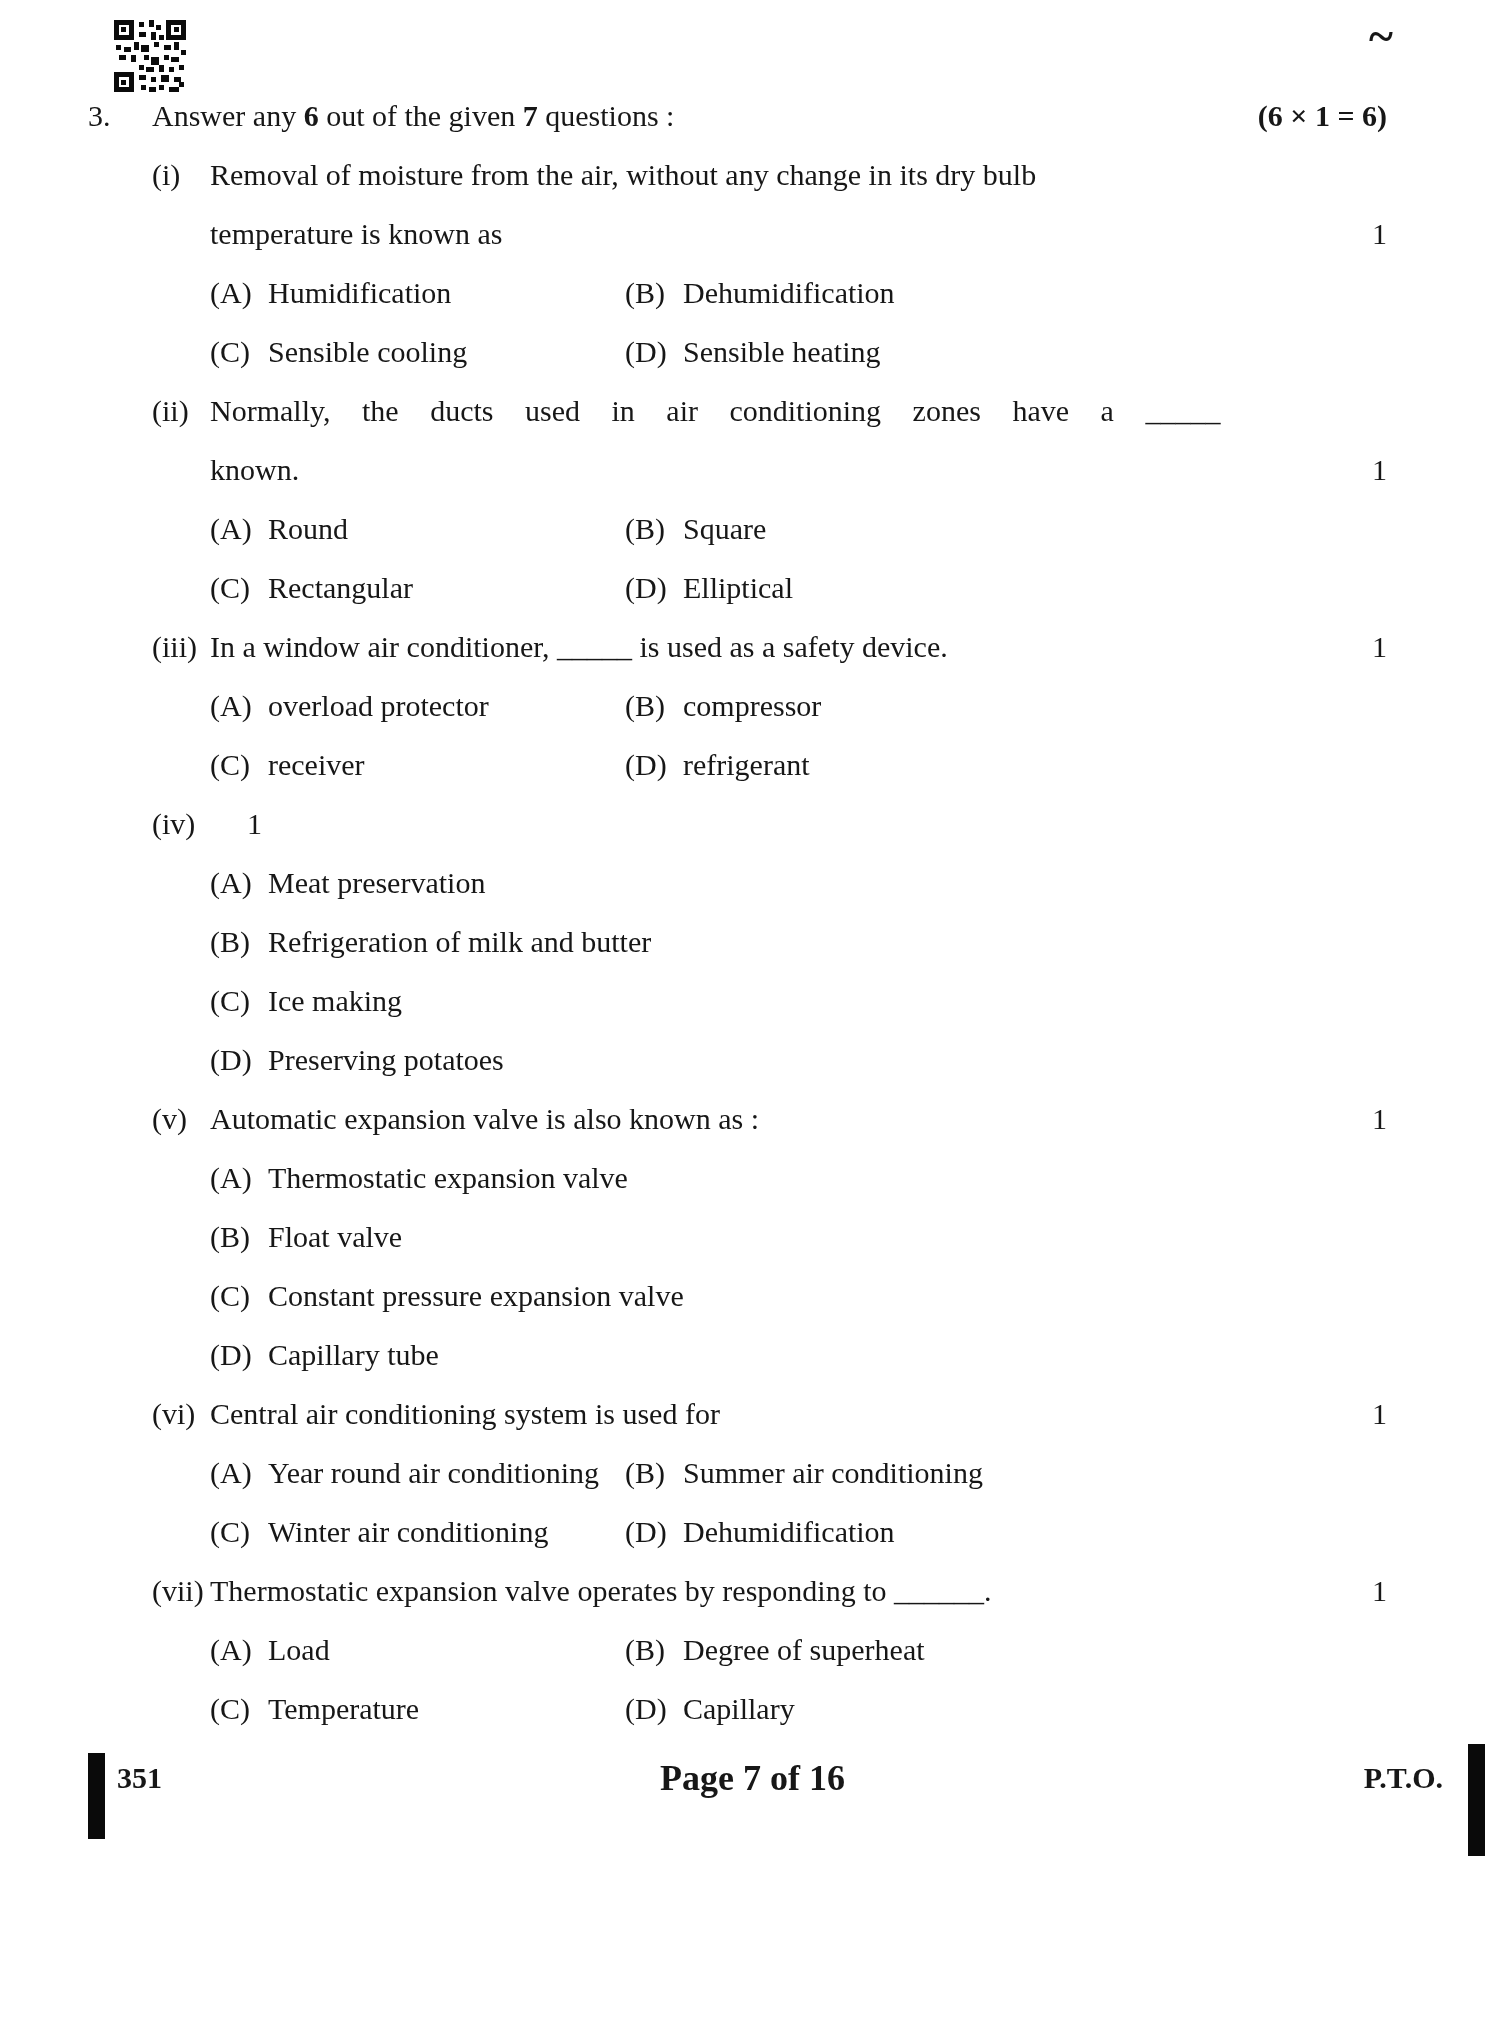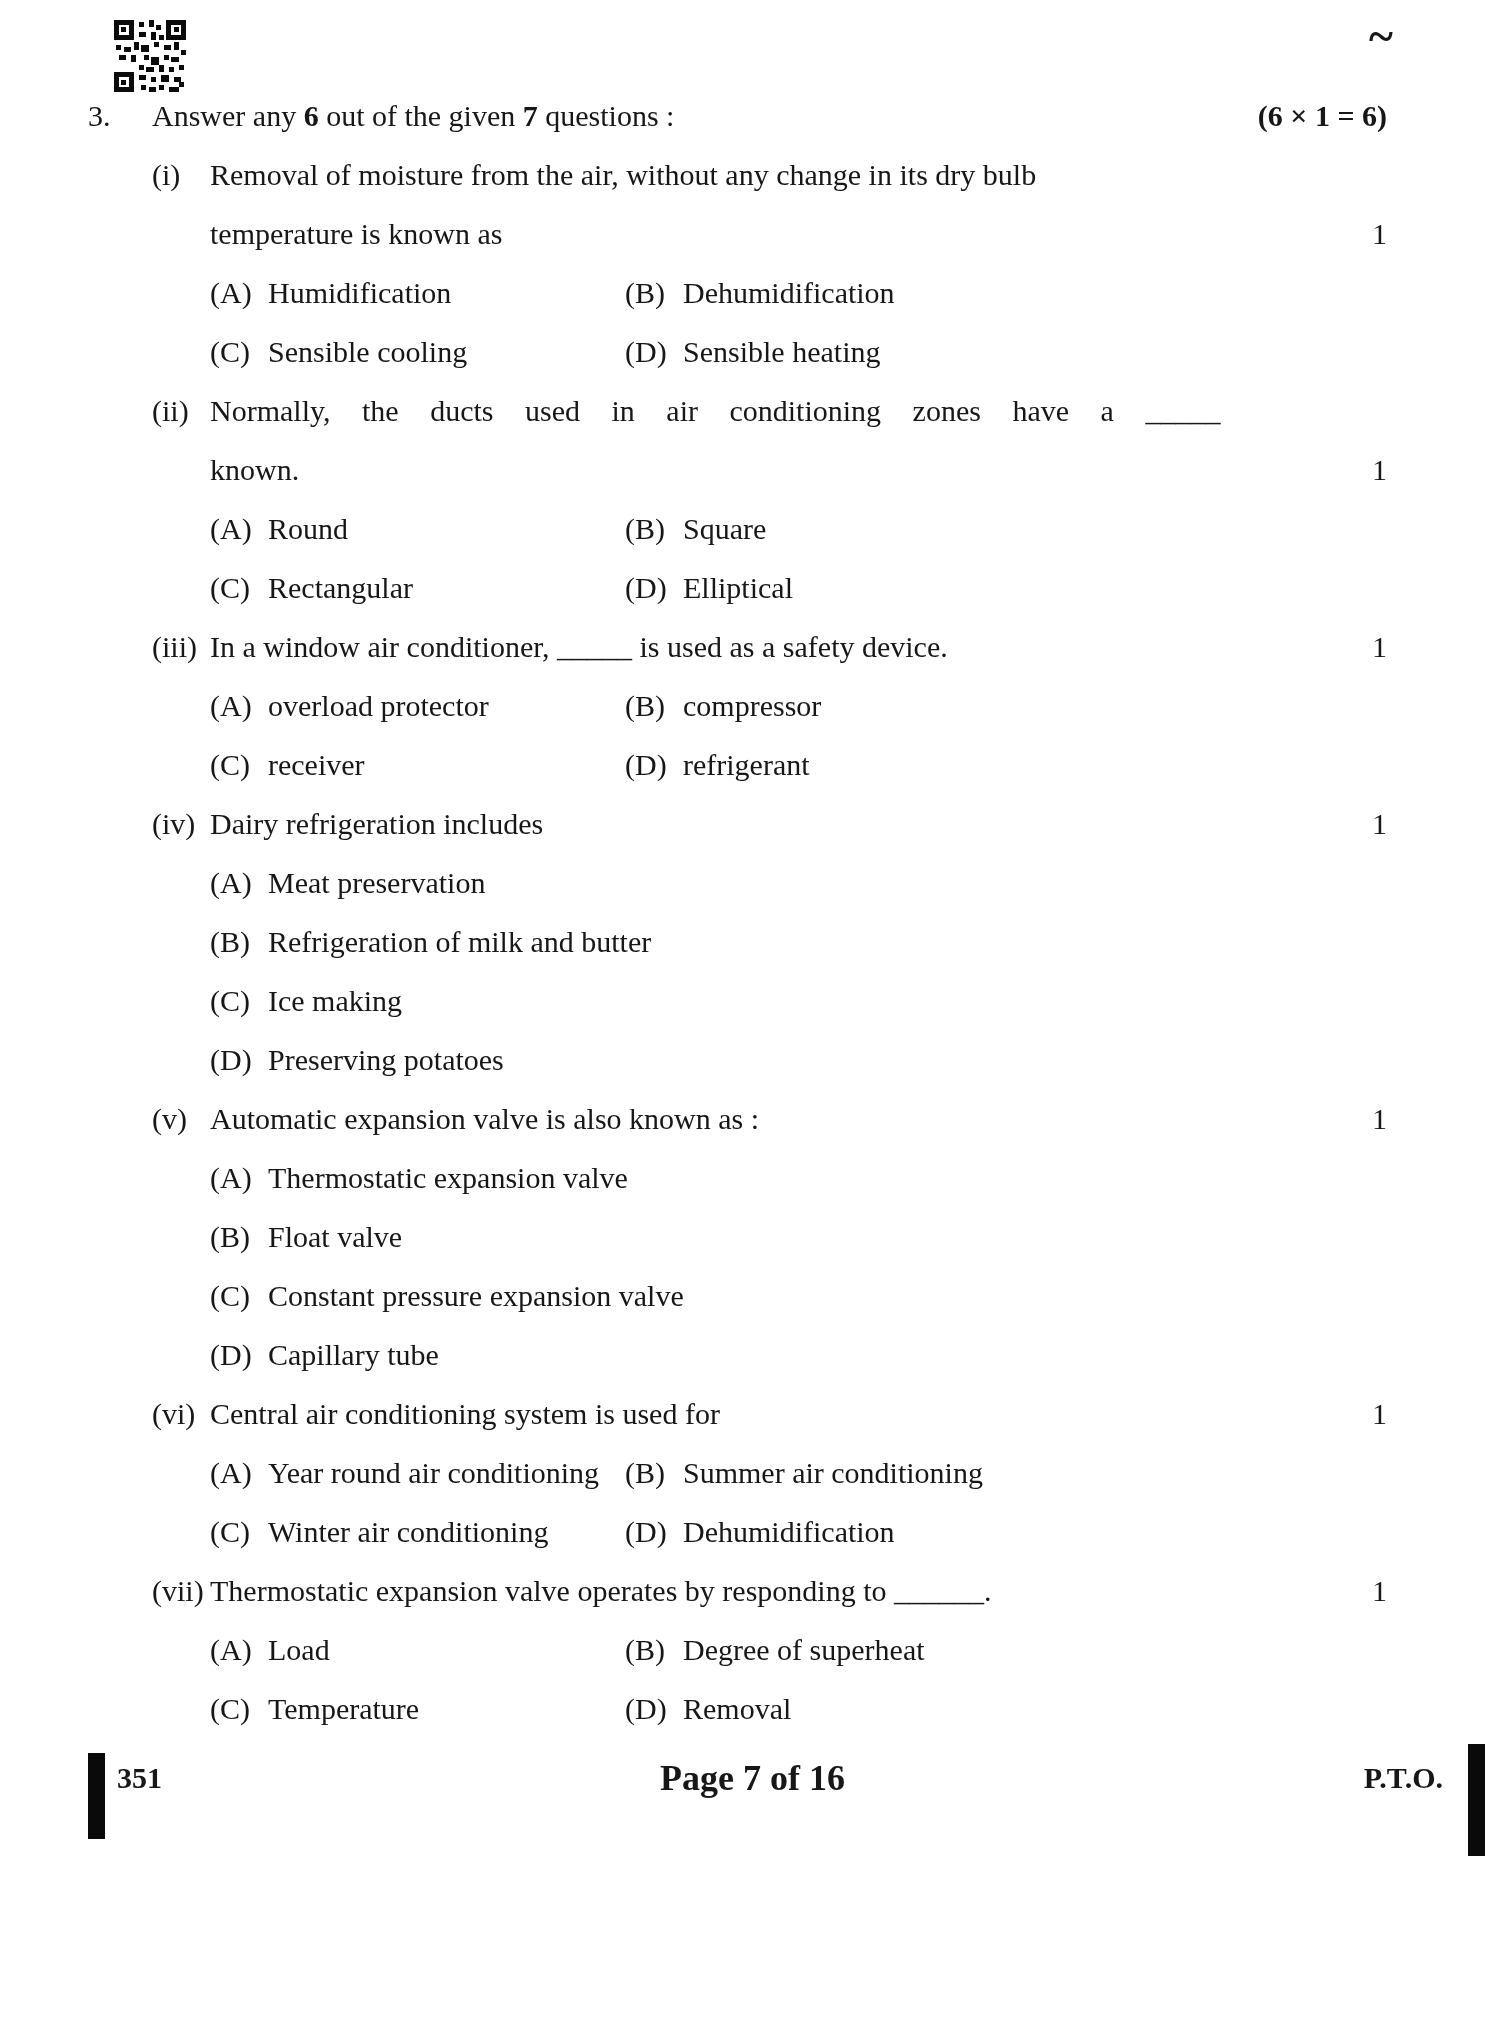--- a/index.html
+++ b/index.html
@@ -218,21 +218,20 @@
               <span class="optlabel">(D)</span>
               <span class="opttext">refrigerant</span>
             </div>
             <span class="mark"></span>
           </div>
         </div>
         <div>
           <div class="row qline">
             <span class="qnum"></span>
             <span class="numeral">(iv)</span>
-            <span class="qtext">Dairy refrigeration includes</span>
             <span class="mark">1</span>
           </div>
           <div class="row optrow">
             <span class="indent2"></span>
             <div class="opt1 wide">
               <span class="optlabel">(A)</span>
               <span class="opttext">Meat preservation</span>
             </div>
             <span class="mark"></span>
           </div>
@@ -353,21 +352,21 @@
             <span class="mark"></span>
           </div>
           <div class="row optrow">
             <span class="indent2"></span>
             <div class="opt1">
               <span class="optlabel">(C)</span>
               <span class="opttext">Temperature</span>
             </div>
             <div class="opt2">
               <span class="optlabel">(D)</span>
-              <span class="opttext">Removal</span>
+              <span class="opttext">Capillary</span>
             </div>
             <span class="mark"></span>
           </div>
         </div>
       </div>
   </div>
 
   <div class="footer-bar bar-left"></div>
   <div class="paper-code">351</div>
   <div class="page-number">Page 7 of 16</div>

